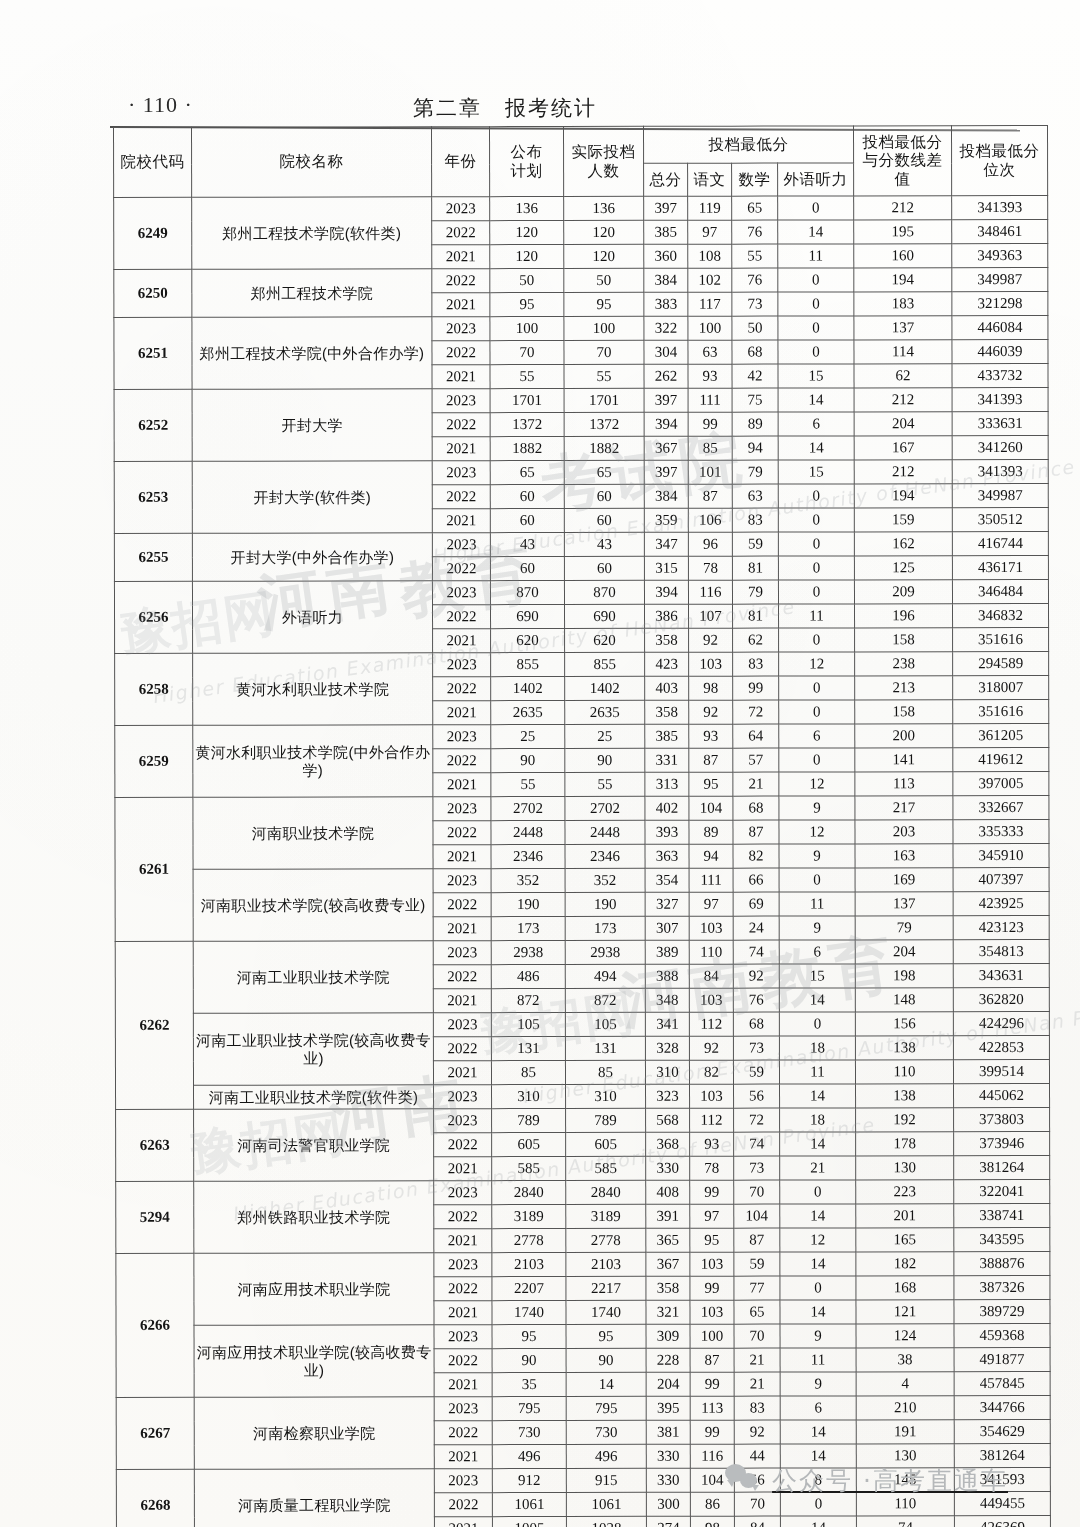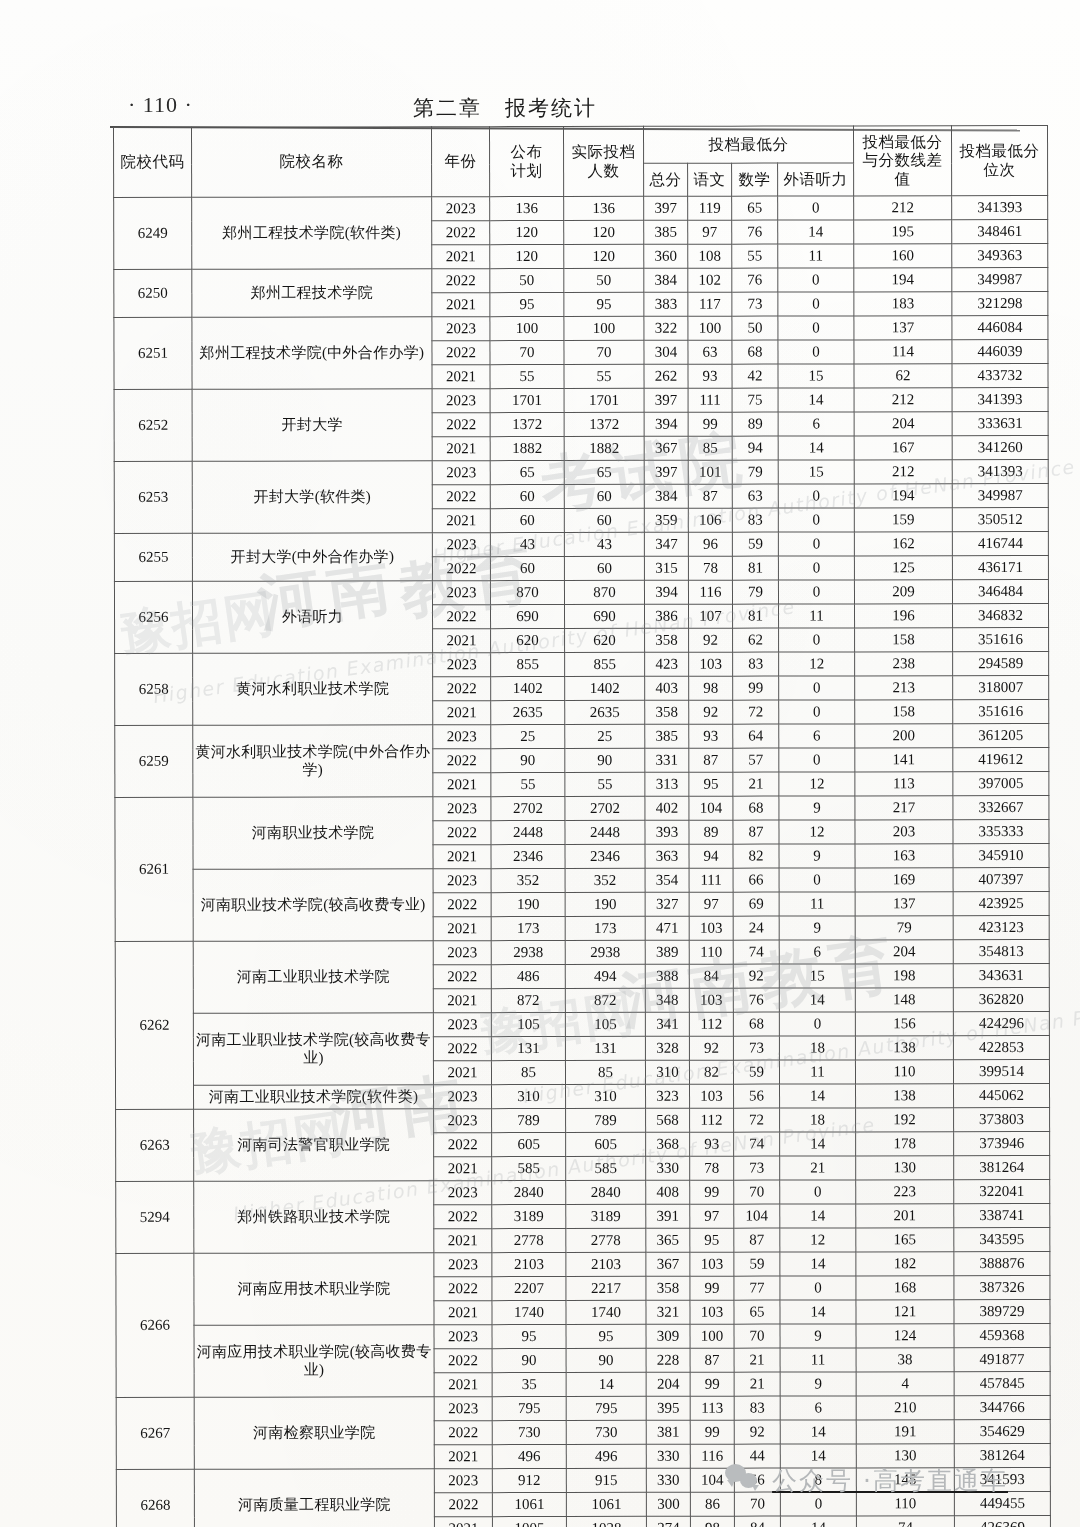--- a/index.html
+++ b/index.html
@@ -135,27 +135,28 @@
   .hrow2 th { height: 26px; }
 
   td.num, td.yr {
     height: 23px;
     font-family: "Liberation Serif", "DejaVu Serif", serif;
     font-size: 15.5px;
   }
   td.code {
     font-size: 16px;
     font-family: "Liberation Serif", "DejaVu Serif", serif;
+    font-weight: bold;
   }
   td.name {
     text-align: left;
     padding-left: 12px;
     padding-right: 6px;
     font-size: 16px;
-    font-family: Liberation Serif, serif;
+    font-family: Liberation Sans, sans-serif;
     letter-spacing: 0.3px;
     line-height: 1.3;
   }
 
   
   col.c-code  { width: 78px; }
   col.c-name  { width: 240px; }
   col.c-year  { width: 58px; }
   col.c-plan  { width: 74px; }
   col.c-act   { width: 80px; }
@@ -637,21 +638,21 @@
           <td class="num">97</td>
           <td class="num">69</td>
           <td class="num">11</td>
           <td class="num">137</td>
           <td class="num">423925</td>
         </tr>
         <tr>
           <td class="yr">2021</td>
           <td class="num">173</td>
           <td class="num">173</td>
-          <td class="num">471</td>
+          <td class="num">307</td>
           <td class="num">103</td>
           <td class="num">24</td>
           <td class="num">9</td>
           <td class="num">79</td>
           <td class="num">423123</td>
         </tr>
         <tr>
           <td class="code" rowspan="7">6262</td>
           <td class="name" rowspan="3">河南工业职业技术学院</td>
           <td class="yr">2023</td>

